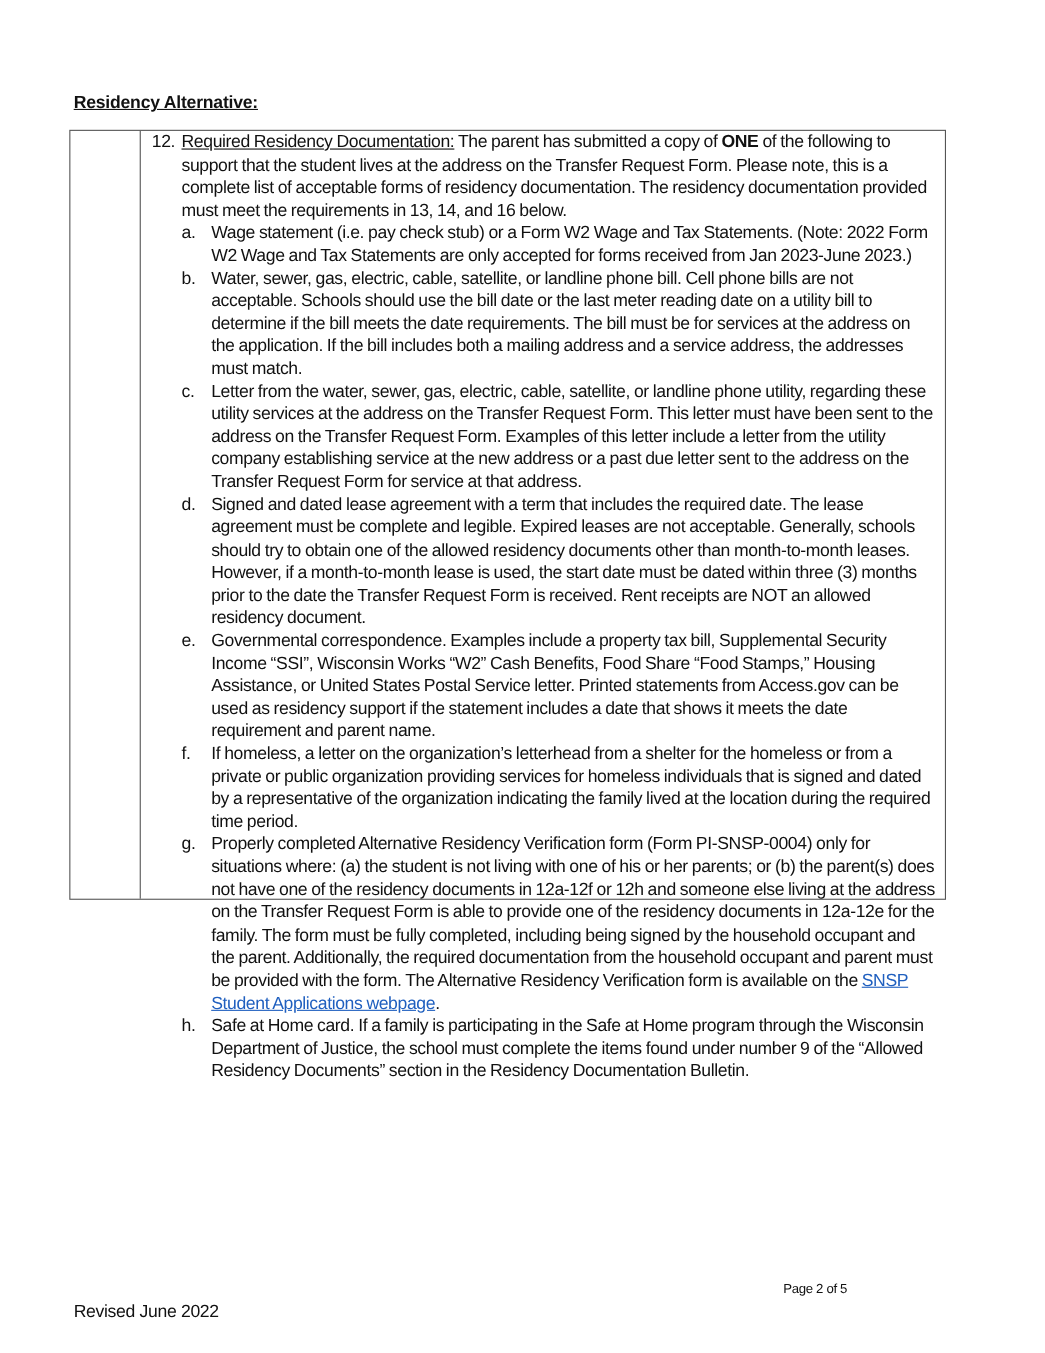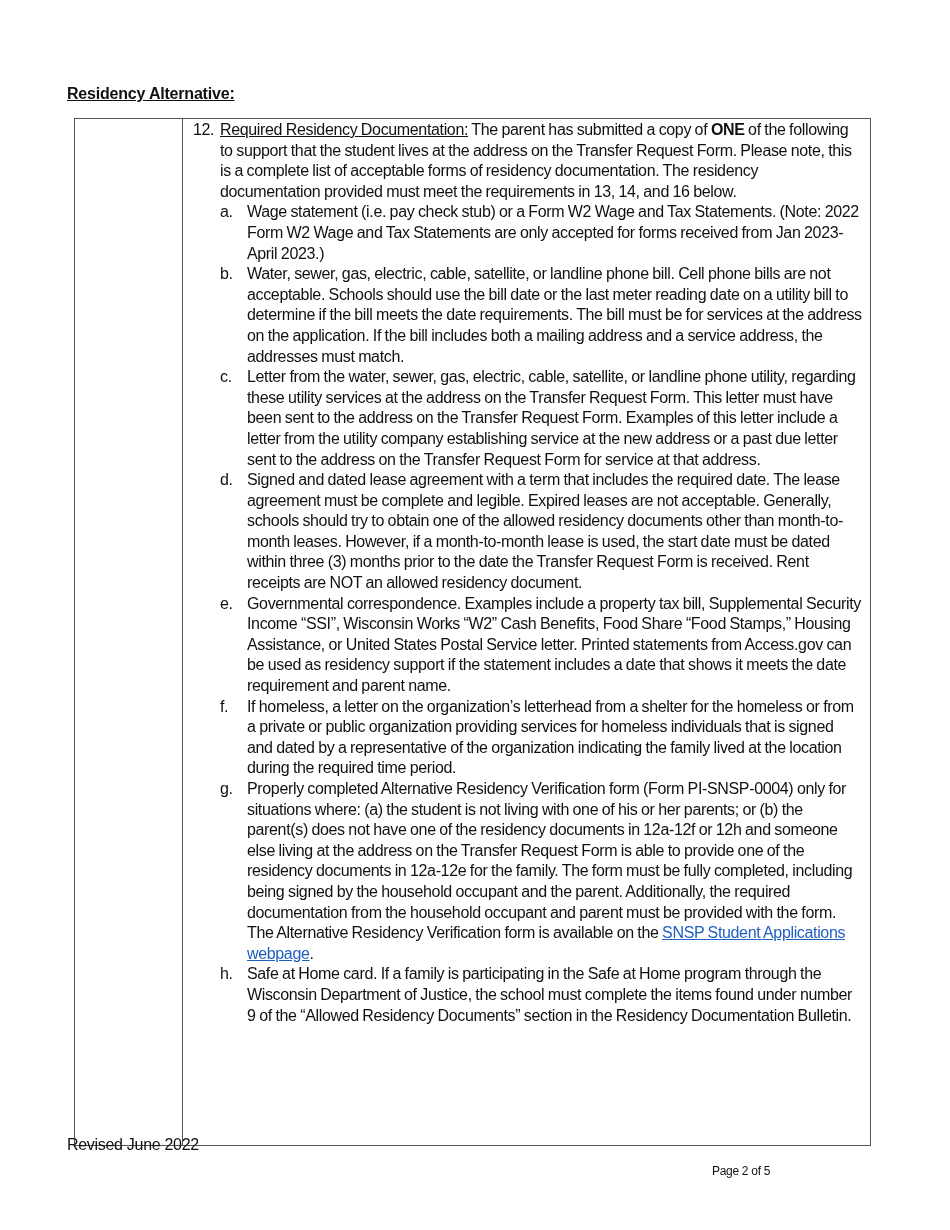--- a/index.html
+++ b/index.html
@@ -1,56 +1,56 @@
 <!DOCTYPE html>
 <html><head>
 <meta charset="utf-8">
 <style>
   html, body { margin:0; padding:0; background:#ffffff; }
   body { width:950px; height:1230px; position:relative; overflow:hidden;
          font-family:"Liberation Sans", sans-serif; color:#111; }
   .page-heading { position:absolute; left:67px; top:85px; font-size:16px; font-weight:bold;
          text-decoration:underline; letter-spacing:-0.2px; }
-  .doc-table { position:absolute; left:74px; top:118px; width:797px; height:1028px;
-         border:1px solid #555; box-sizing:border-box; display:flex;padding-left:44px; }
+  .doc-table { position:absolute; left:63px; top:118px; width:797px; height:700px;
+         border:1px solid #555; box-sizing:border-box; display:flex; }
   .left-col { width:63px; border-right:1px solid #555; flex:none; }
   .right-col { flex:1; padding:1px 8px 0 10px; font-size:16px; line-height:20.6px;
          letter-spacing:-0.35px; word-spacing:-0.5px; }
   .item12 { display:flex; }
   .item12 .num { width:27px; flex:none; }
   .item12 .body { flex:1; }
   .ul { text-decoration:underline;text-align:right; }
   .bold { font-weight:bold;text-align:right; }
   .sub-list { margin:0; padding:0; list-style:none; }
   .sub-item { display:flex; }
   .sub-item .letter { width:27px; flex:none; padding-left:0px; }
   .sub-item .text { flex:1; }
   .indent { margin-left:27px; }
   a.link { color:#1f5fbf; text-decoration:underline; }
-  .footer-left { position:absolute; left:67px; top:1136px; font-size:16px; letter-spacing:-0.3px; }
+  .footer-left { position:absolute; left:67px; top:1184px; font-size:16px; letter-spacing:-0.3px; }
   .footer-right { position:absolute; left:712px; top:1164px; font-size:12px; letter-spacing:-0.3px; }
 </style>
 </head>
 <body>
 
 <div class="page-heading">Residency Alternative:</div>
 
 <div class="doc-table">
   <div class="left-col"></div>
   <div class="right-col">
     <div class="item12">
       <span class="num">12.</span>
       <div class="body">
         <span class="ul">Required Residency Documentation:</span><span> The parent has submitted a copy of </span><span class="bold">ONE</span><span> of the following to support that the student lives at the address on the Transfer Request Form. Please note, this is a complete list of acceptable forms of residency documentation. The residency documentation provided must meet the requirements in 13, 14, and 16 below.</span>
       </div>
     </div>
     <ul class="sub-list indent">
       <li class="sub-item">
         <span class="letter">a.</span>
-        <span class="text">Wage statement (i.e. pay check stub) or a Form W2 Wage and Tax Statements.  (Note: 2022 Form W2 Wage and Tax Statements are only accepted for forms received from Jan 2023-April 2023.)</span>
+        <span class="text">Wage statement (i.e. pay check stub) or a Form W2 Wage and Tax Statements.  (Note: 2022 Form W2 Wage and Tax Statements are only accepted for forms received from Jan 2023-June 2023.)</span>
       </li>
       <li class="sub-item">
         <span class="letter">b.</span>
         <span class="text">Water, sewer, gas, electric, cable, satellite, or landline phone bill.  Cell phone bills are not acceptable.  Schools should use the bill date or the last meter reading date on a utility bill to determine if the bill meets the date requirements. The bill must be for services at the address on the application. If the bill includes both a mailing address and a service address, the addresses must match.</span>
       </li>
       <li class="sub-item">
         <span class="letter">c.</span>
         <span class="text">Letter from the water, sewer, gas, electric, cable, satellite, or landline phone utility, regarding these utility services at the address on the Transfer Request Form.  This letter must have been sent to the address on the Transfer Request Form.  Examples of this letter include a letter from the utility company establishing service at the new address or a past due letter sent to the address on the Transfer Request Form for service at that address.</span>
       </li>
       <li class="sub-item">

